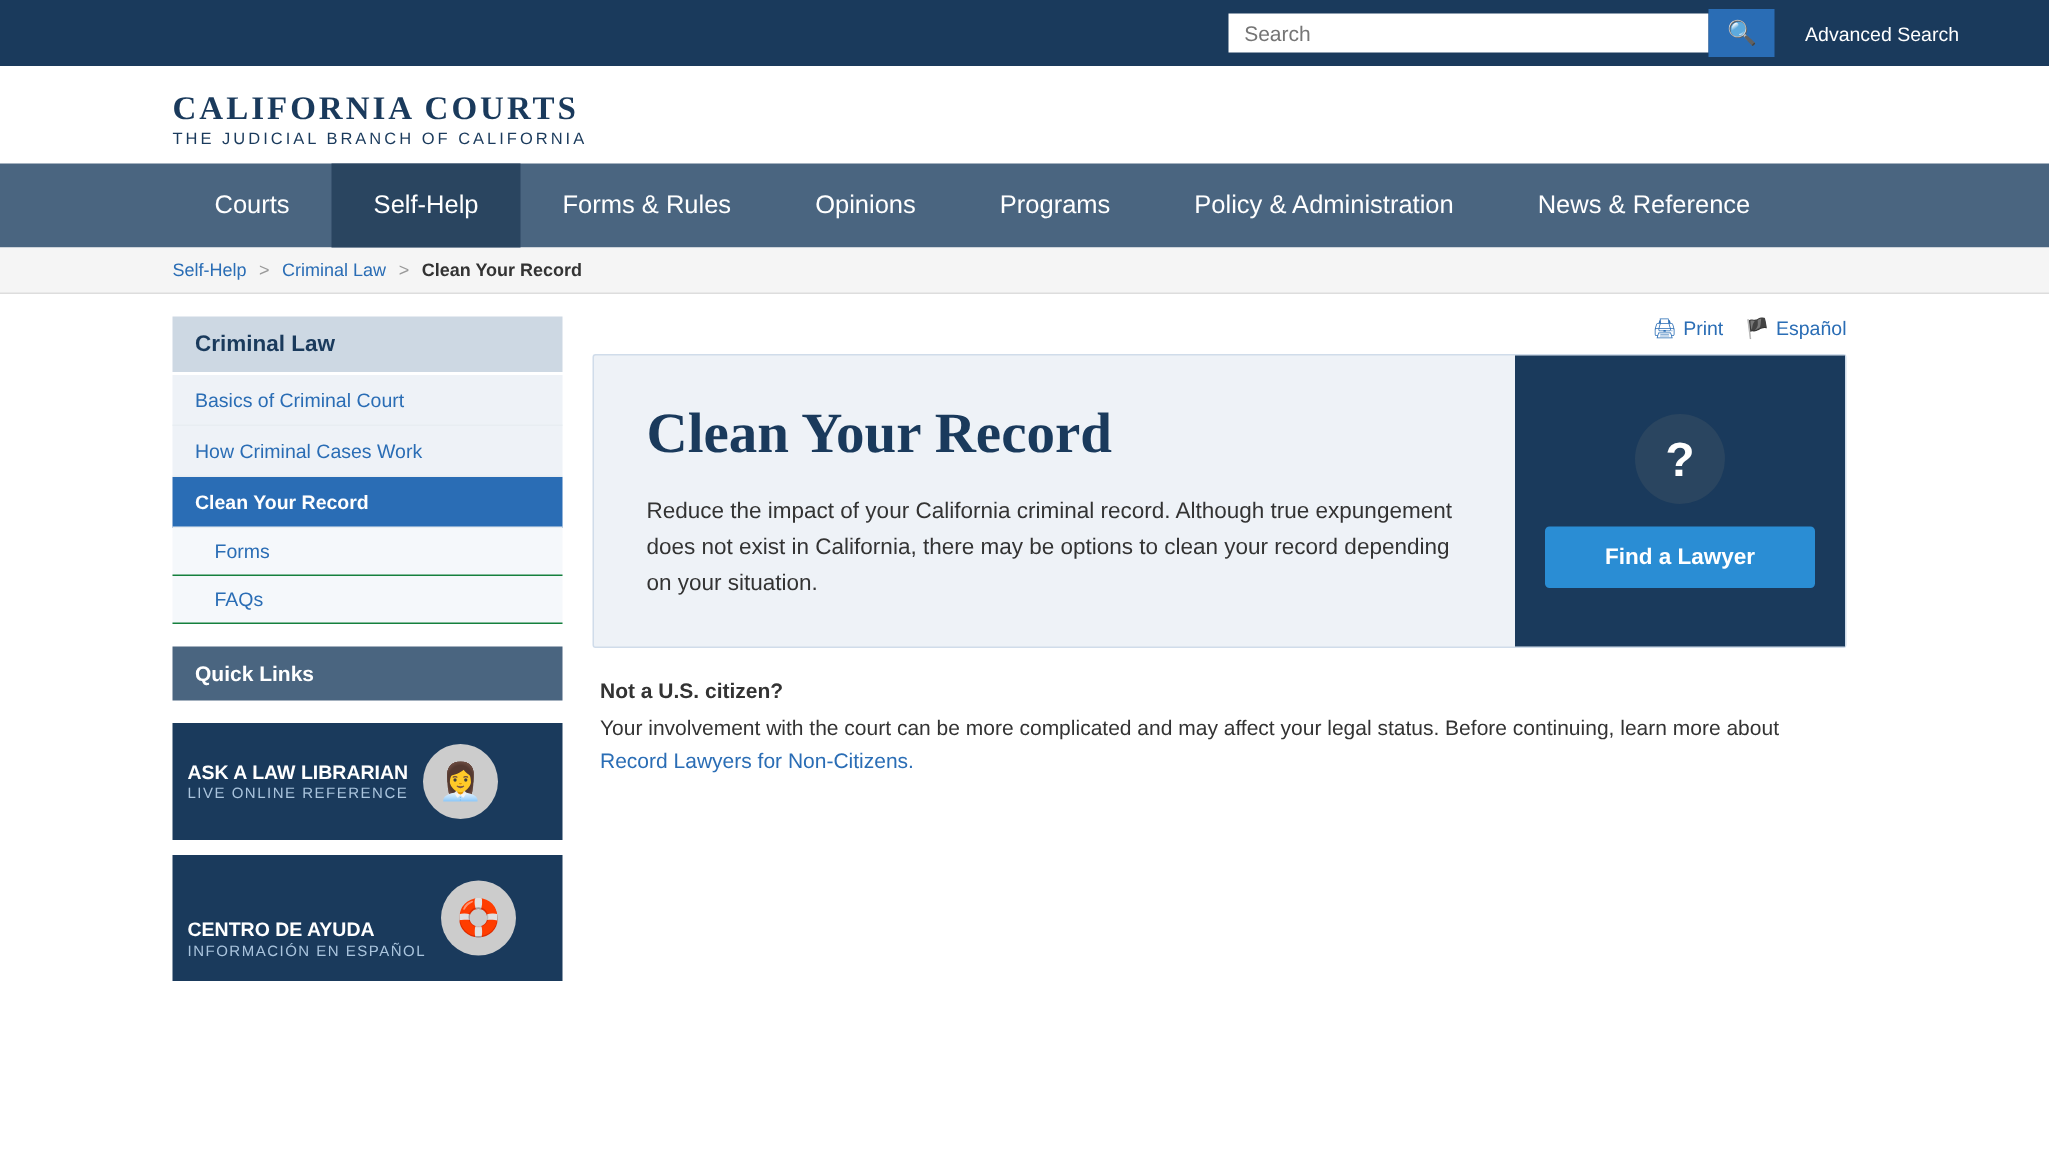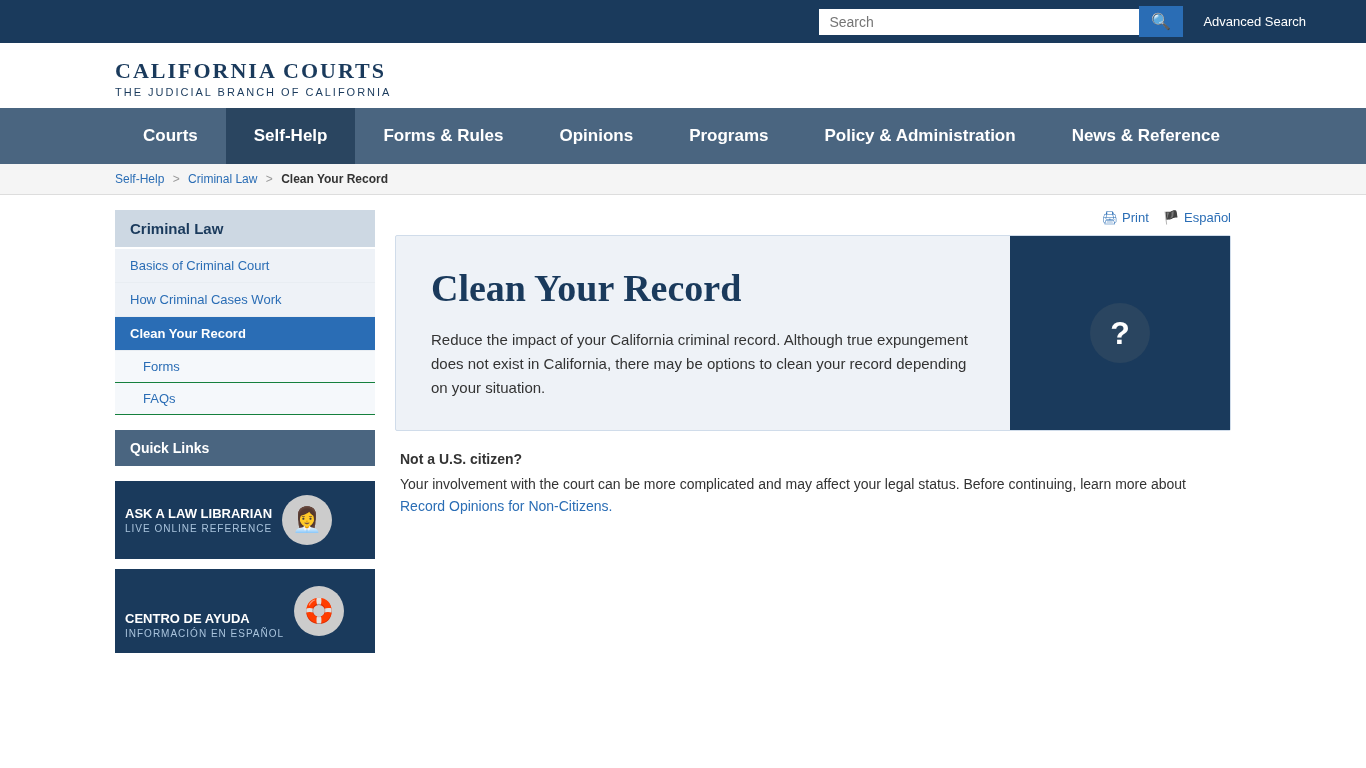--- a/index.html
+++ b/index.html
@@ -68,21 +68,21 @@
       background: #4a6580;
       display: flex;
       align-items: stretch;
       padding: 0 115px;
     }
     .nav-item {
       color: #fff;
       text-decoration: none;
       padding: 18px 28px;
       font-size: 17px;
-      font-weight: bold;
+      font-weight: normal;
       white-space: nowrap;
       cursor: pointer;
       display: flex;
       align-items: center;
     }
     .nav-item.active {
       background: #2a4560;
     }
 
     
@@ -440,25 +440,26 @@
       </a>
     </div>
 
     <div class="hero-box">
       <div class="hero-text-area">
         <h1 class="hero-title">Clean Your Record</h1>
         <p class="hero-description">Reduce the impact of your California criminal record. Although true expungement does not exist in California, there may be options to clean your record depending on your situation.</p>
       </div>
       <div class="hero-side-panel">
         <div class="question-icon">?</div>
+        <button class="find-lawyer-btn">Find a Lawyer</button>
       </div>
     </div>
 
     <div class="not-citizen-section">
       <p class="not-citizen-title">Not a U.S. citizen?</p>
       <p class="not-citizen-text">
-        <span>Your involvement with the court can be more complicated and may affect your legal status.  Before continuing, learn more about </span><a href="#">Record Opinions for Non-Citizens.</a>
+        <span>Your involvement with the court can be more complicated and may affect your legal status.  Before continuing, learn more about </span><a href="#">Record Lawyers for Non-Citizens.</a>
       </p>
     </div>
 
 
   </main>
 </div>
 
 </body></html>

